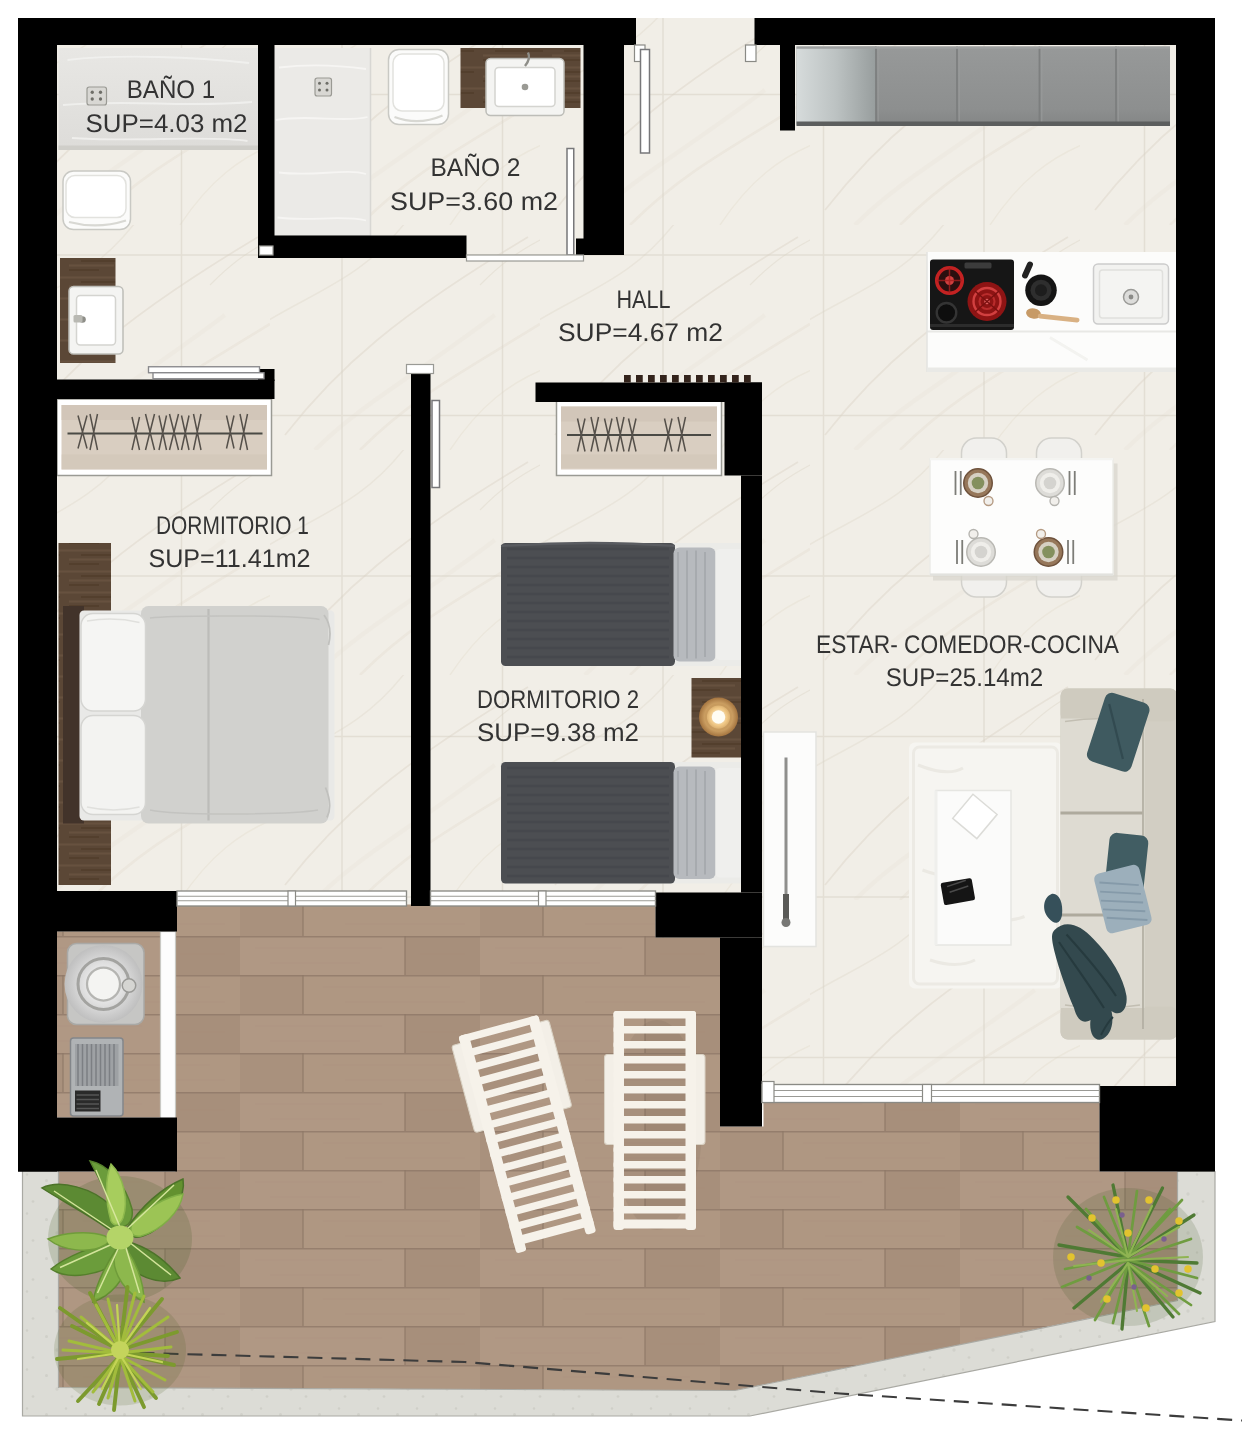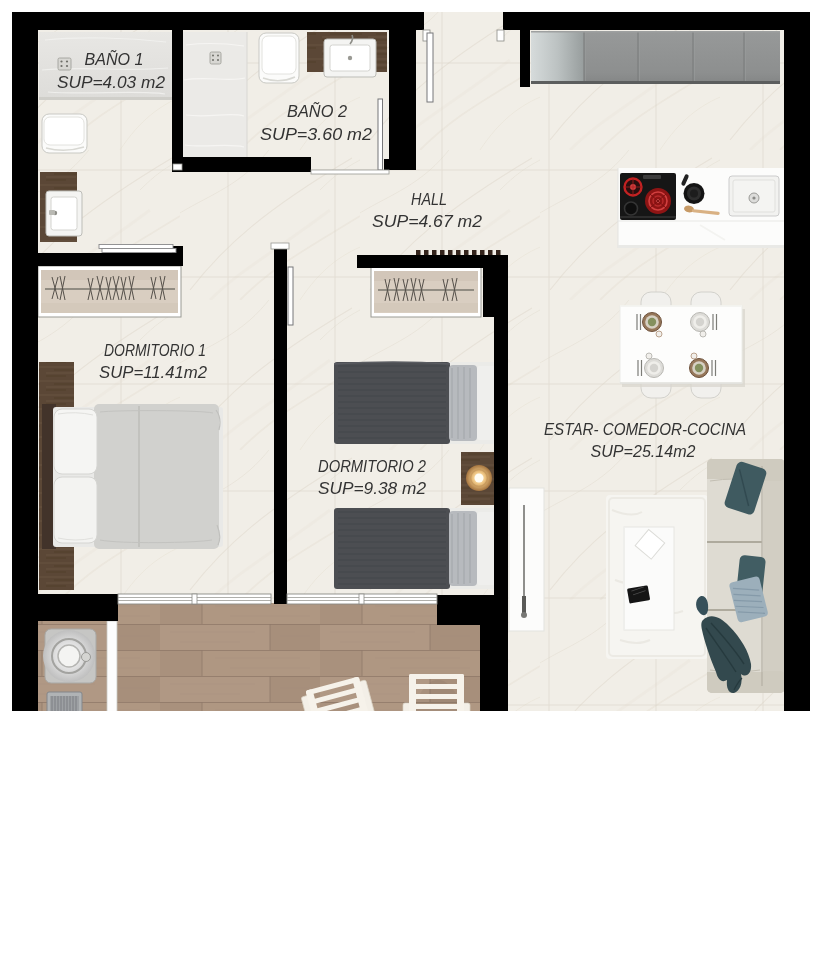--- a/index.html
+++ b/index.html
@@ -1,16 +1,16 @@
 <!DOCTYPE html>
 <html><head>
 <meta charset="utf-8">
 <style>
 html,body{margin:0;padding:0;background:#fff;}
-#plan{position:relative;width:828px;height:711px;background:#a16207;overflow:hidden;font-style:italic;}
+#plan{position:relative;width:828px;height:962px;background:#a16207;overflow:hidden;}
 svg{display:block;}
 text{font-family:"Liberation Sans",sans-serif;fill:#333;}
 </style>
 </head>
 <body>
 <div id="plan">
 <svg width="828" height="962" viewBox="0 0 828 962" xmlns="http://www.w3.org/2000/svg">
 <defs>
 <pattern id="marble" width="180" height="150" patternUnits="userSpaceOnUse">
  <rect width="180" height="150" fill="#f1eee7"></rect>

